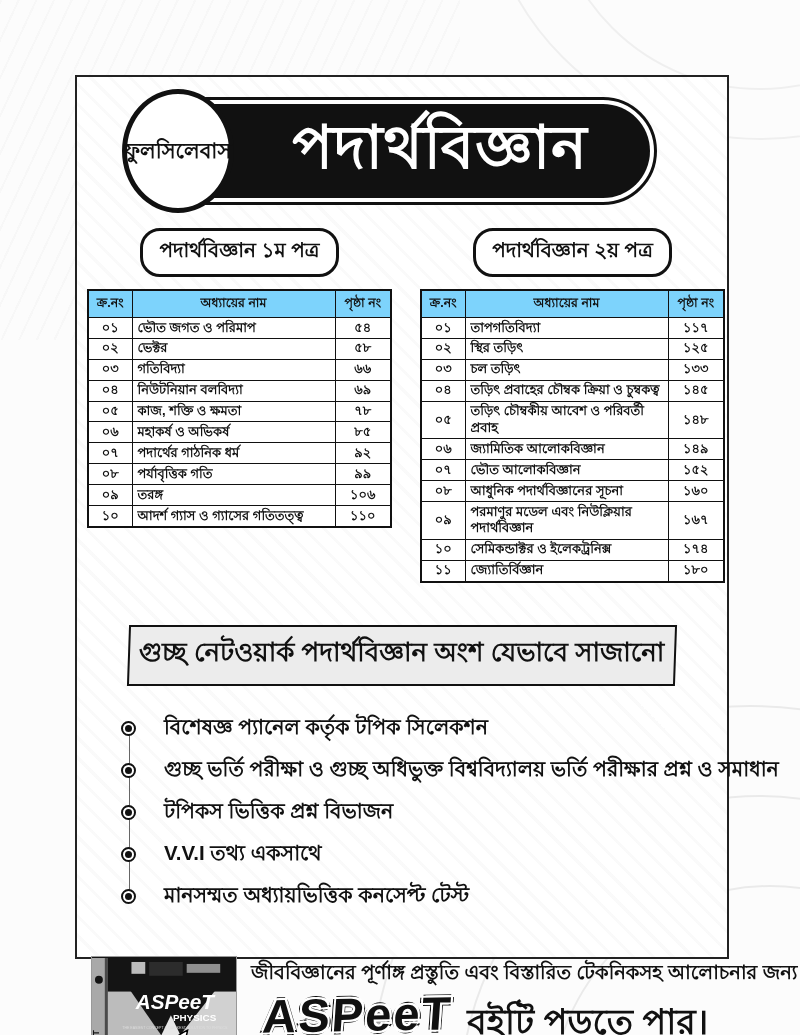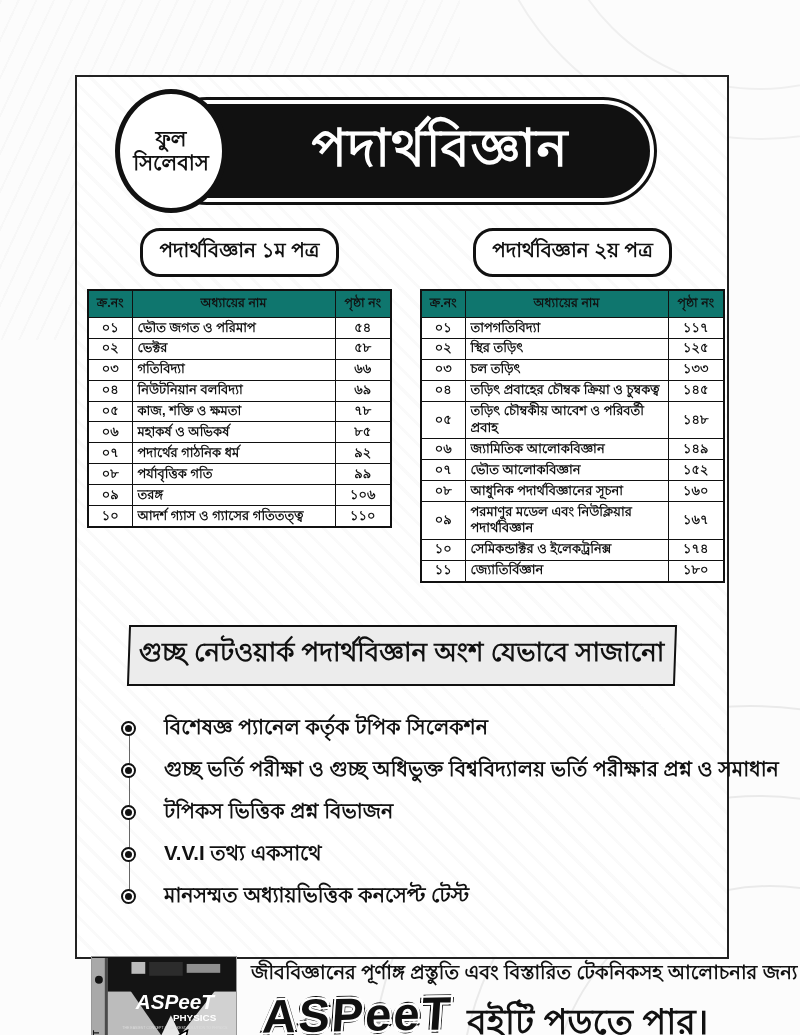--- a/index.html
+++ b/index.html
@@ -38,42 +38,42 @@
   .banner{ position:relative; margin:15px 0 0 34px; width:546px; height:118px; }
   .banner-pill{
     position:absolute; left:42px; right:0; top:5px; bottom:5px;
     border:3px solid #111; border-radius:60px; background:#fff; padding:4px;
   }
   .banner-pill-inner{
     height:100%; background:#111; border-radius:52px;
     display:flex; align-items:center; justify-content:center;
   }
   .banner-title{
-    color:#fff; font-size:52px; font-weight:800; letter-spacing:1px; padding-left:70px;
+    color:#fff; font-size:60px; font-weight:800; letter-spacing:1px; padding-left:70px;
   }
   .badge{
-    position:absolute; left:4px; top:-3px; width:112px; height:124px;
+    position:absolute; left:11px; top:-3px; width:112px; height:124px;
     background:#fff; border:5px solid #111; border-radius:50%;
-    display:flex; flex-direction:column; align-items:center; justify-content:center;
+    display:flex; flex-direction:row; align-items:center; justify-content:center;
     z-index:2; line-height:1.15;
   }
   .badge span{ font-size:21px; font-weight:800; }
 
   
   .tables{ display:flex; gap:28px; margin:18px 2px 0 10px; }
   .table-col{ flex:1; min-width:0; }
   .table-title{
     width:max-content; margin:0 auto 12px auto;
     border:3px solid #111; border-radius:20px; background:#fff;
     font-size:20px; font-weight:800; padding:4px 16px 6px 16px;
     position:relative; z-index:1;
   }
   table.paper{ width:100%; border-collapse:collapse; border:2px solid #111; background:#fff; position:relative; z-index:1;}
   table.paper th{
-    background:#0f766e; border:1.4px solid #111;
+    background:#7dd3fc; border:1.4px solid #111;
     font-size:12.5px; font-weight:800; padding:3px 7px;
   }
   table.paper td{
     border:1.2px solid #111; font-size:13px; font-weight:600;
     padding:1.5px 5px; line-height:1.3;
   }
   td.c{ text-align:center;margin-top:12px; }
   .w-sl{ width:44px; } .w-pg{ width:56px; }
 
   

